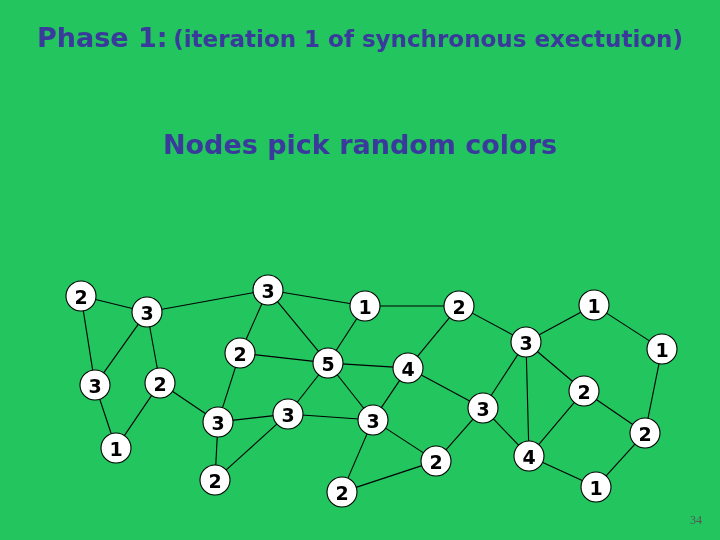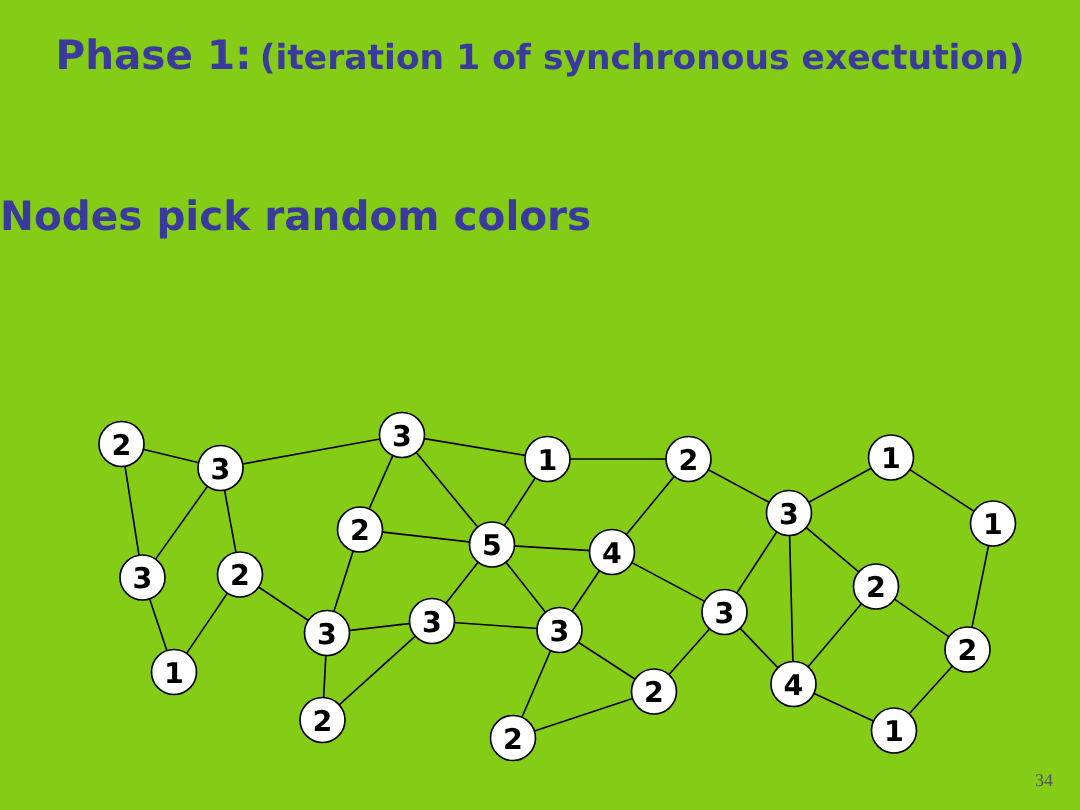--- a/index.html
+++ b/index.html
@@ -12,21 +12,21 @@
     background: #ffffff;
     font-family: "Liberation Sans", sans-serif;
     overflow: hidden;
     position: relative;
   }
   #slide {
     position: absolute;
     left: 0; top: 0;
     width: 720px;
     height: 540px;
-    background: #84cc16;
+    background: #22c55e;
   }
   #title {
     position: absolute;
     left: 0;
     top: 22px;
     width: 720px;
     text-align: center;
     color: #3a3a9c;
     font-family: "DejaVu Sans", sans-serif;
     font-weight: bold;
@@ -37,21 +37,21 @@
     letter-spacing: 0px;
   }
   #title .title-paren {
     font-size: 23px;
   }
   #subtitle {
     position: absolute;
     left: 0;
     top: 129px;
     width: 720px;
-    text-align: left;
+    text-align: center;
     color: #3a3a9c;
     font-family: "DejaVu Sans", sans-serif;
     font-weight: bold;
     font-size: 27px;
     white-space: nowrap;
   }
   #graph-area {
     position: absolute;
     left: 0;
     top: 0;

